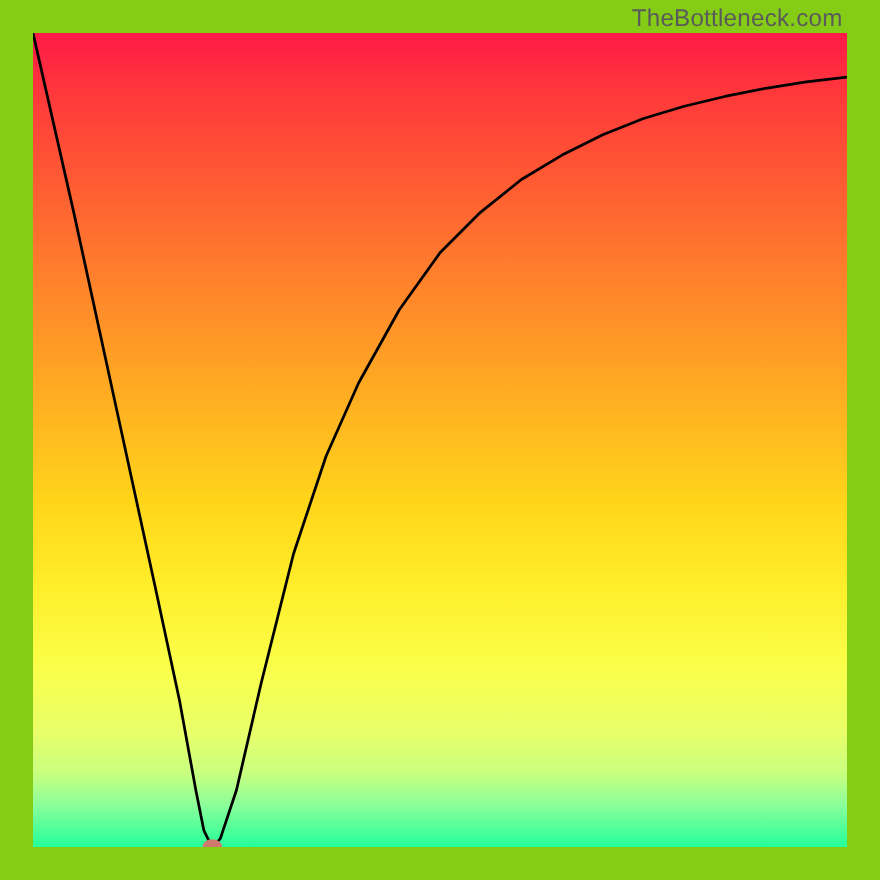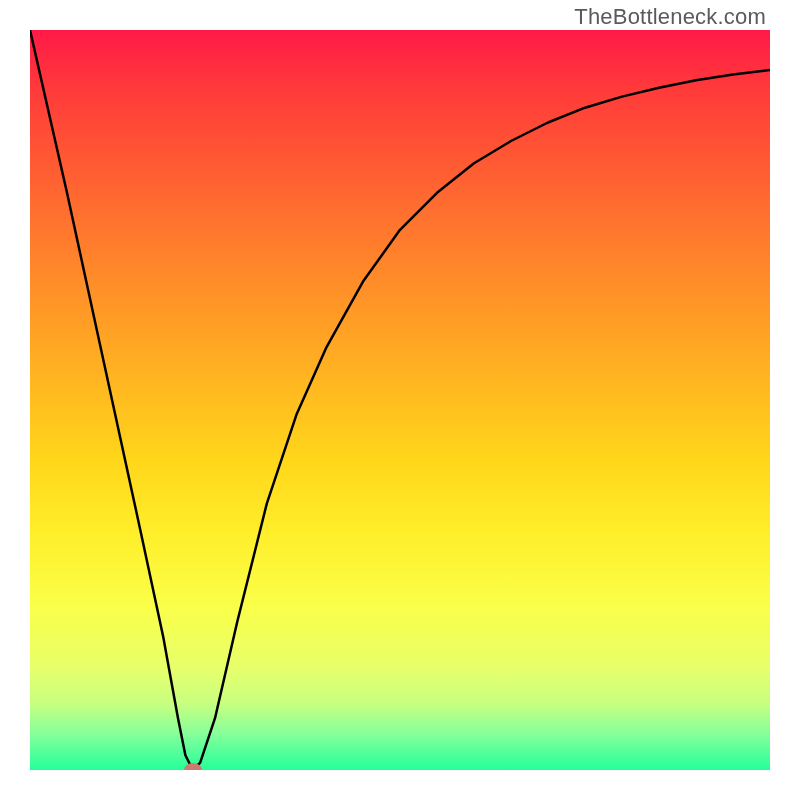--- a/index.html
+++ b/index.html
@@ -7,21 +7,21 @@
     padding: 0;
     width: 800px;
     height: 800px;
     background: #000;
     font-family: Arial, Helvetica, sans-serif;
   }
   .frame {
     position: relative;
     width: 800px;
     height: 800px;
-    background: #ffffff;
+    background: #84cc16;
   }
   .plot-area {
     position: absolute;
     left: 30px;
     top: 30px;
     width: 740px;
     height: 740px;
     overflow: hidden;
   }
   .gradient-bg {

